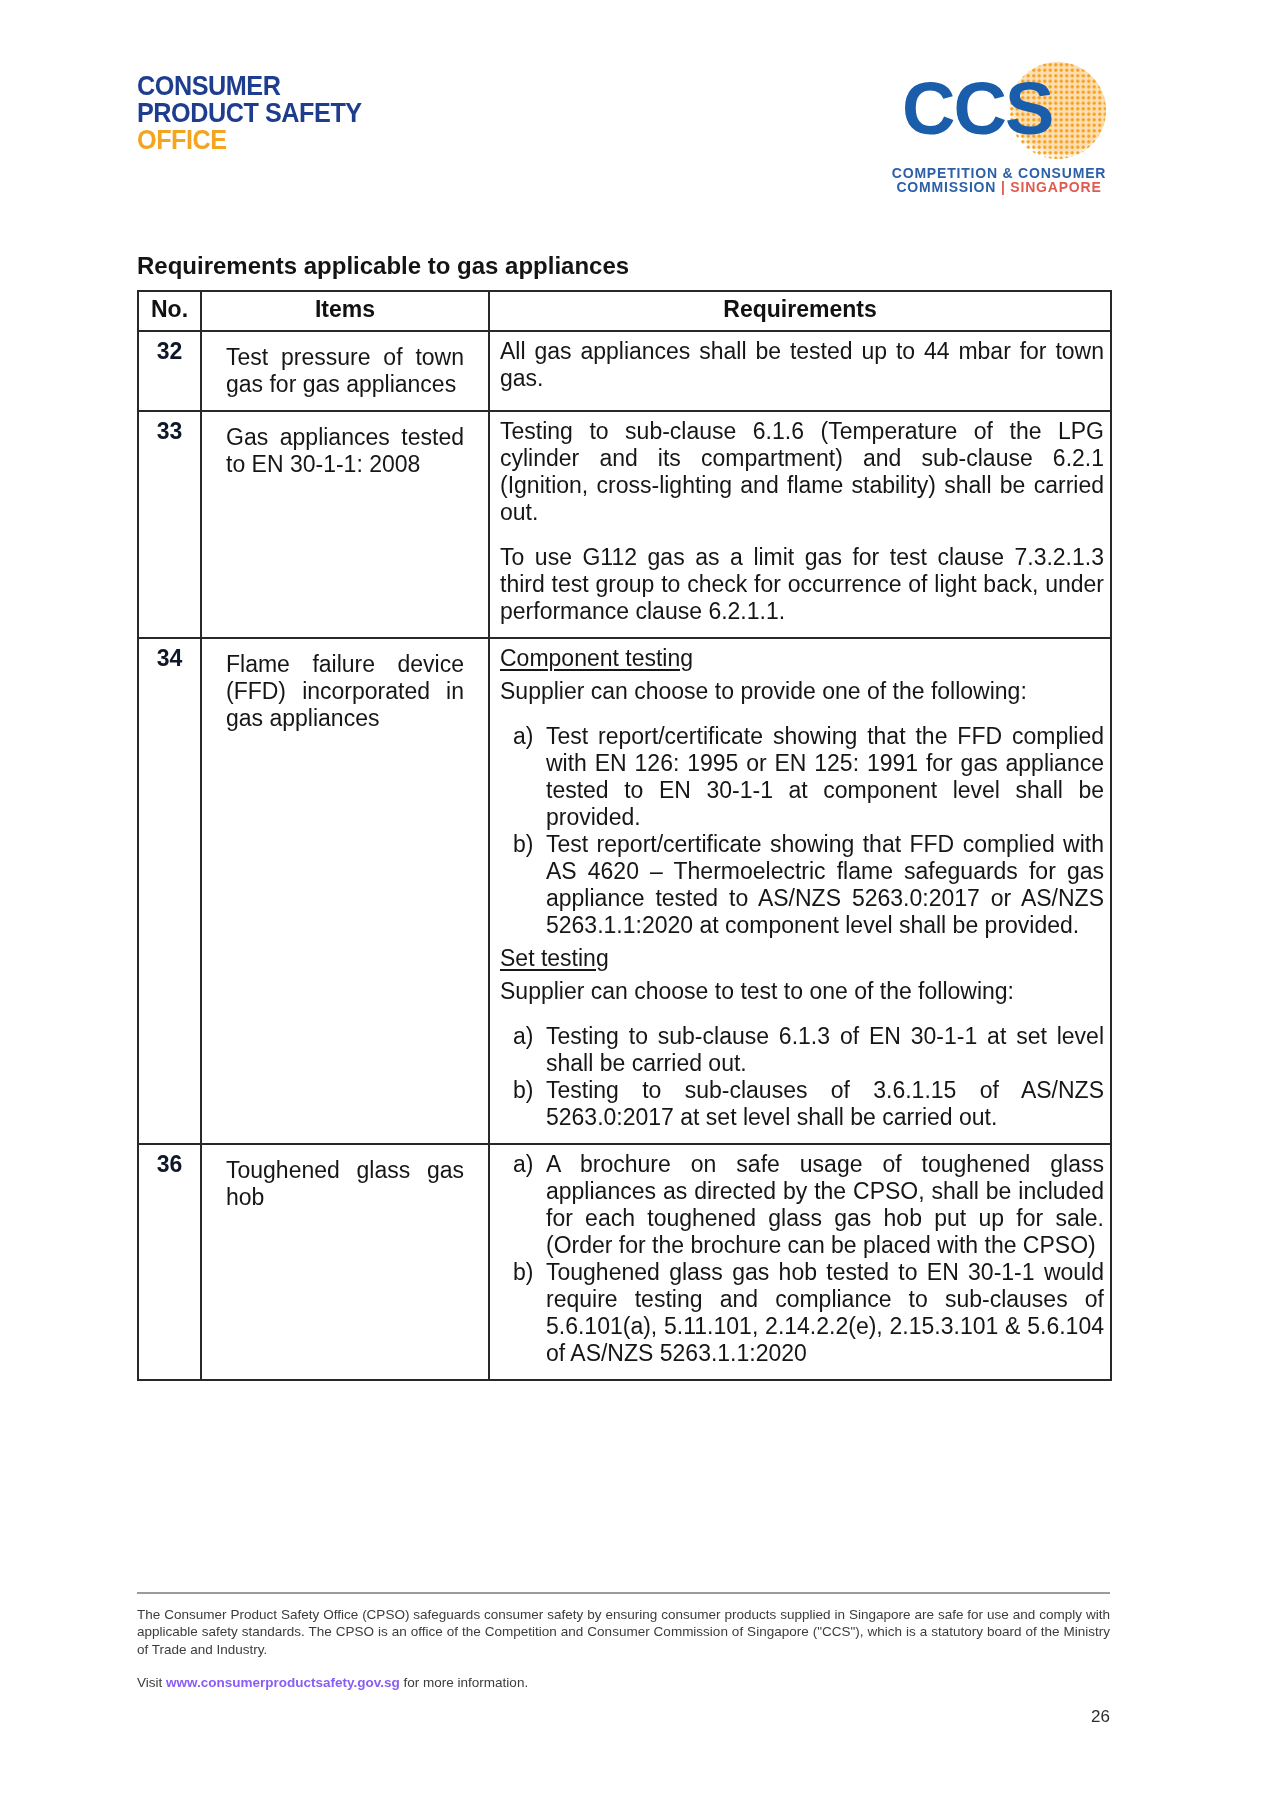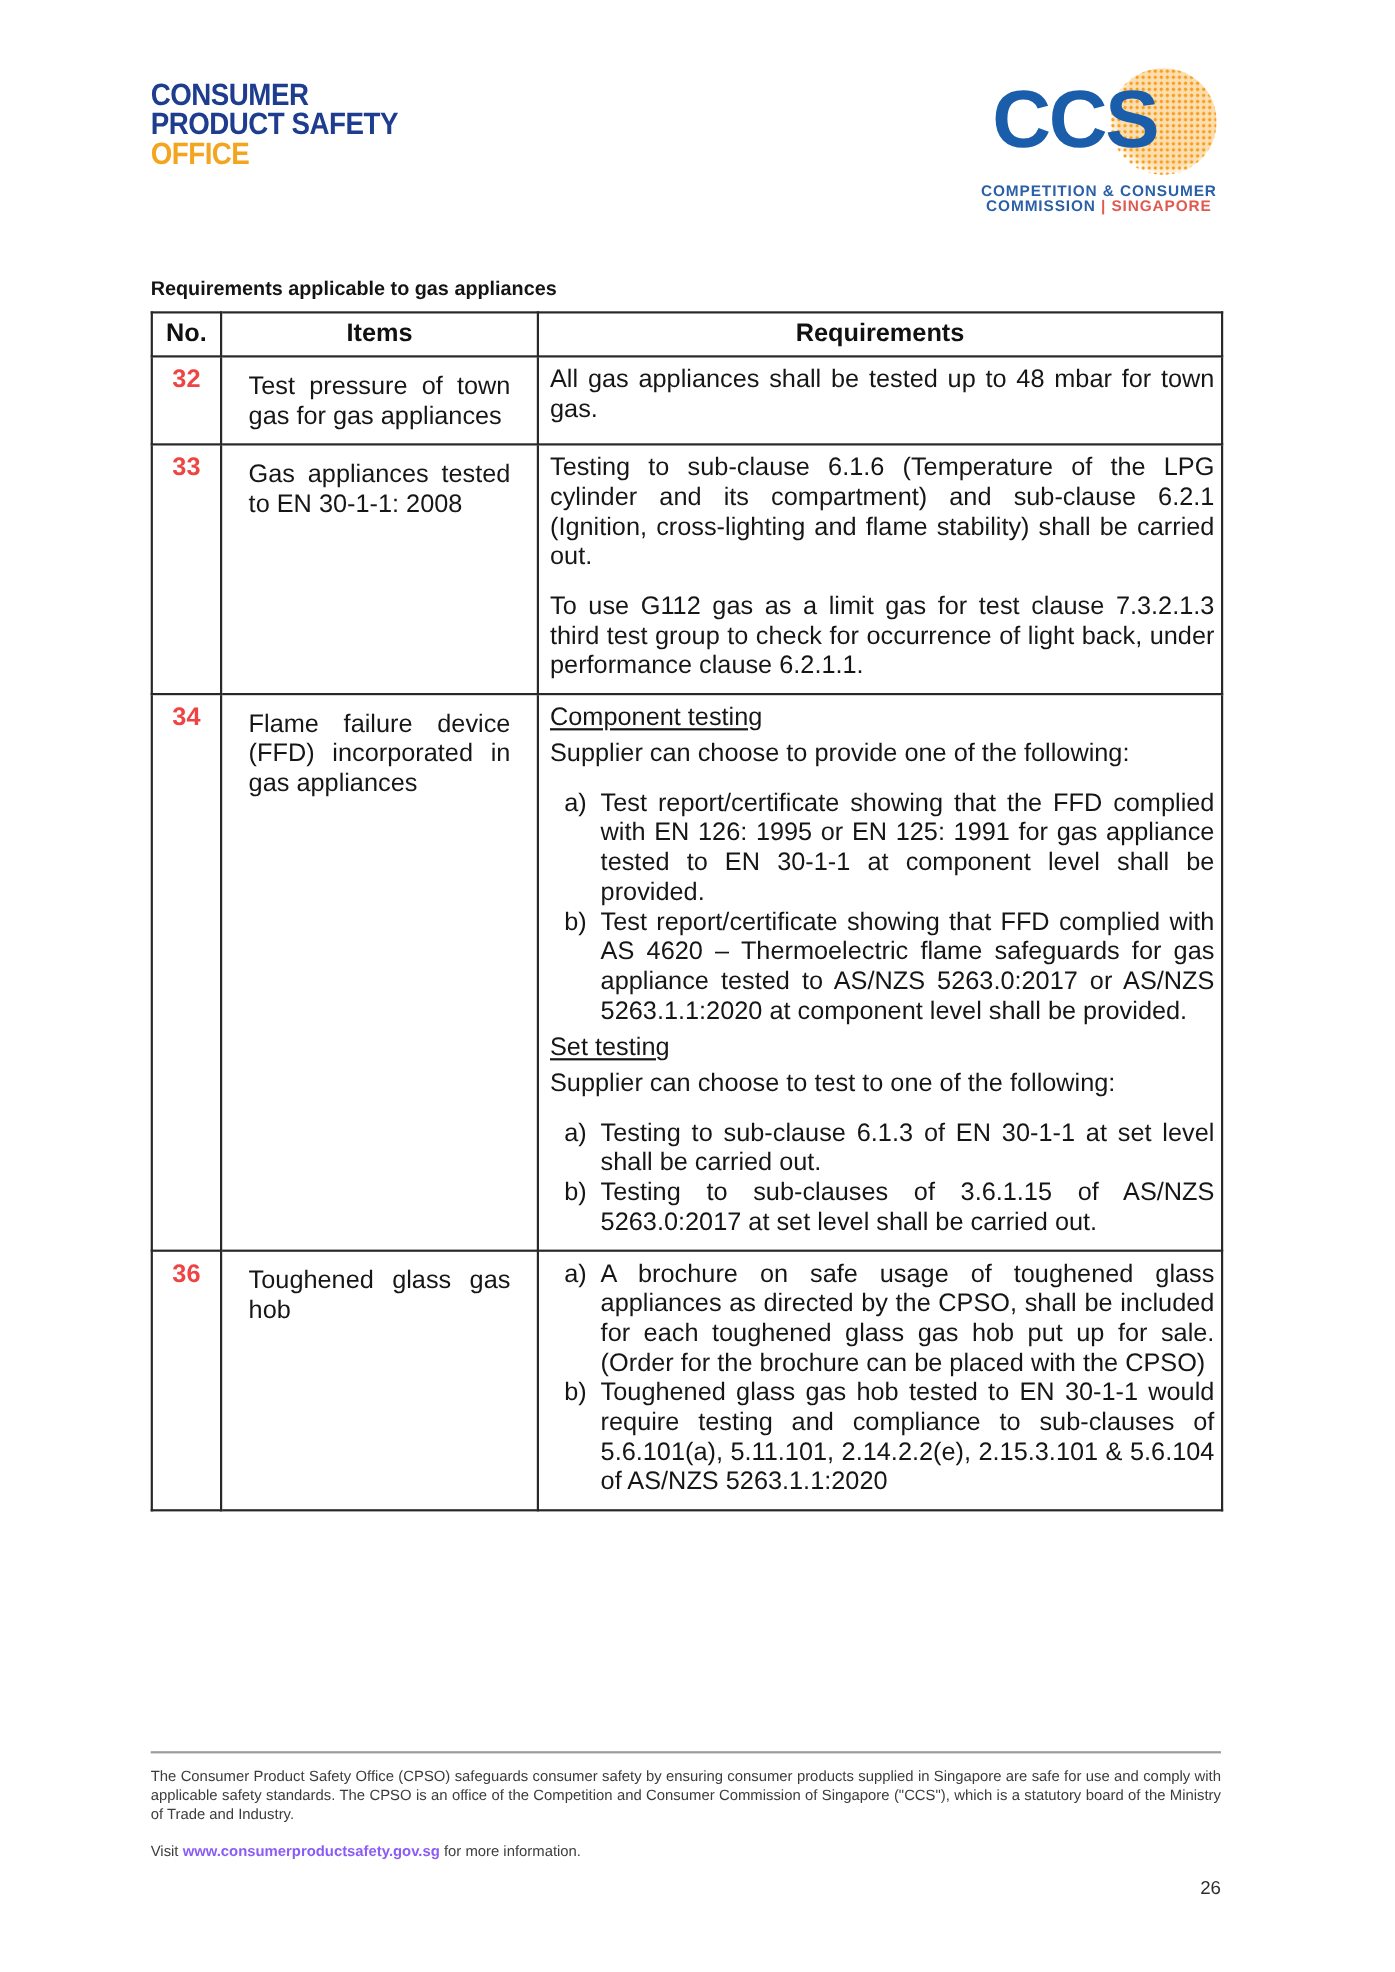--- a/index.html
+++ b/index.html
@@ -20,30 +20,30 @@
                 radial-gradient(circle at 55% 45%, rgba(246,160,30,0.35) 0 60%, rgba(246,160,30,0) 72%),
                 radial-gradient(circle, #f6a01e 1.35px, rgba(246,160,30,0) 1.8px);
               background-size:100% 100%, 5.5px 5.5px; }
   .ccs-acronym { position:absolute; top:14px; left:0; z-index:1; font-size:74px; font-weight:bold;
                  color:#1a5dab; letter-spacing:-2px; line-height:1; }
   .ccs-tagline { position:absolute; top:108px; left:-14px; right:0; text-align:center;
                  font-size:14px; font-weight:bold; color:#2b5fa8; letter-spacing:0.8px; line-height:14px; }
   .ccs-tagline .red { color:#e05a52; }
 
   
-  .doc-title { margin:52px 0 10px; font-size:18px; font-weight:bold; color:#141414; flex:0 0 auto; }
+  .doc-title { margin:52px 0 10px; font-size:24px; font-weight:bold; color:#141414; flex:0 0 auto; }
 
   
   .req-table { border-collapse:collapse; width:973px; table-layout:fixed; flex:0 0 auto; }
   .req-table th, .req-table td { border:2px solid #282828; vertical-align:top; }
   .req-table th { font-size:23px; font-weight:bold; text-align:center; padding:4px 0 7px; color:#111; }
   .col-no   { width:63px; }
   .col-item { width:288px; }
   .col-req  { width:622px; }
-  .cell-no   { text-align:center; font-weight:bold; font-size:23px; padding-top:6px; color:#ef4444; }
+  .cell-no   { text-align:center; font-weight:bold; font-size:23px; padding-top:6px; color:#0f172a; }
   .cell-item { padding:12px 24px 12px; font-size:23px; line-height:27px; text-align:justify; color:#161616; }
   .cell-req  { padding:6px 6px 12px 10px; font-size:23px; line-height:27px; color:#161616; }
   .req-heading { text-decoration:underline; text-underline-offset:3px; margin-bottom:6px; }
   .req-para  { text-align:justify; margin-bottom:18px; }
   .req-list  { margin-bottom:6px; }
   .cell-req > :last-child { margin-bottom:0; }
   .req-li { display:flex; }
   .req-marker { flex:0 0 33px; margin-left:13px; }
   .req-li-text { flex:1 1 auto; text-align:justify; }
 
@@ -90,21 +90,21 @@
         <th>No.</th>
         <th>Items</th>
         <th>Requirements</th>
       </tr>
     </thead>
     <tbody id="table-body">
         <tr>
           <td class="cell-no">32</td>
           <td class="cell-item">Test pressure of town gas for gas appliances</td>
           <td class="cell-req">
-            <div class="req-para">All gas appliances shall be tested up to 48 mbar for town gas.</div>
+            <div class="req-para">All gas appliances shall be tested up to 44 mbar for town gas.</div>
           </td>
         </tr>
         <tr>
           <td class="cell-no">33</td>
           <td class="cell-item">Gas appliances tested to EN 30-1-1: 2008</td>
           <td class="cell-req">
             <div class="req-para">Testing to sub-clause 6.1.6 (Temperature of the LPG cylinder and its compartment) and sub-clause 6.2.1 (Ignition, cross-lighting and flame stability) shall be carried out.</div>
             <div class="req-para">To use G112 gas as a limit gas for test clause 7.3.2.1.3 third test group to check for occurrence of light back, under performance clause 6.2.1.1.</div>
           </td>
         </tr>

